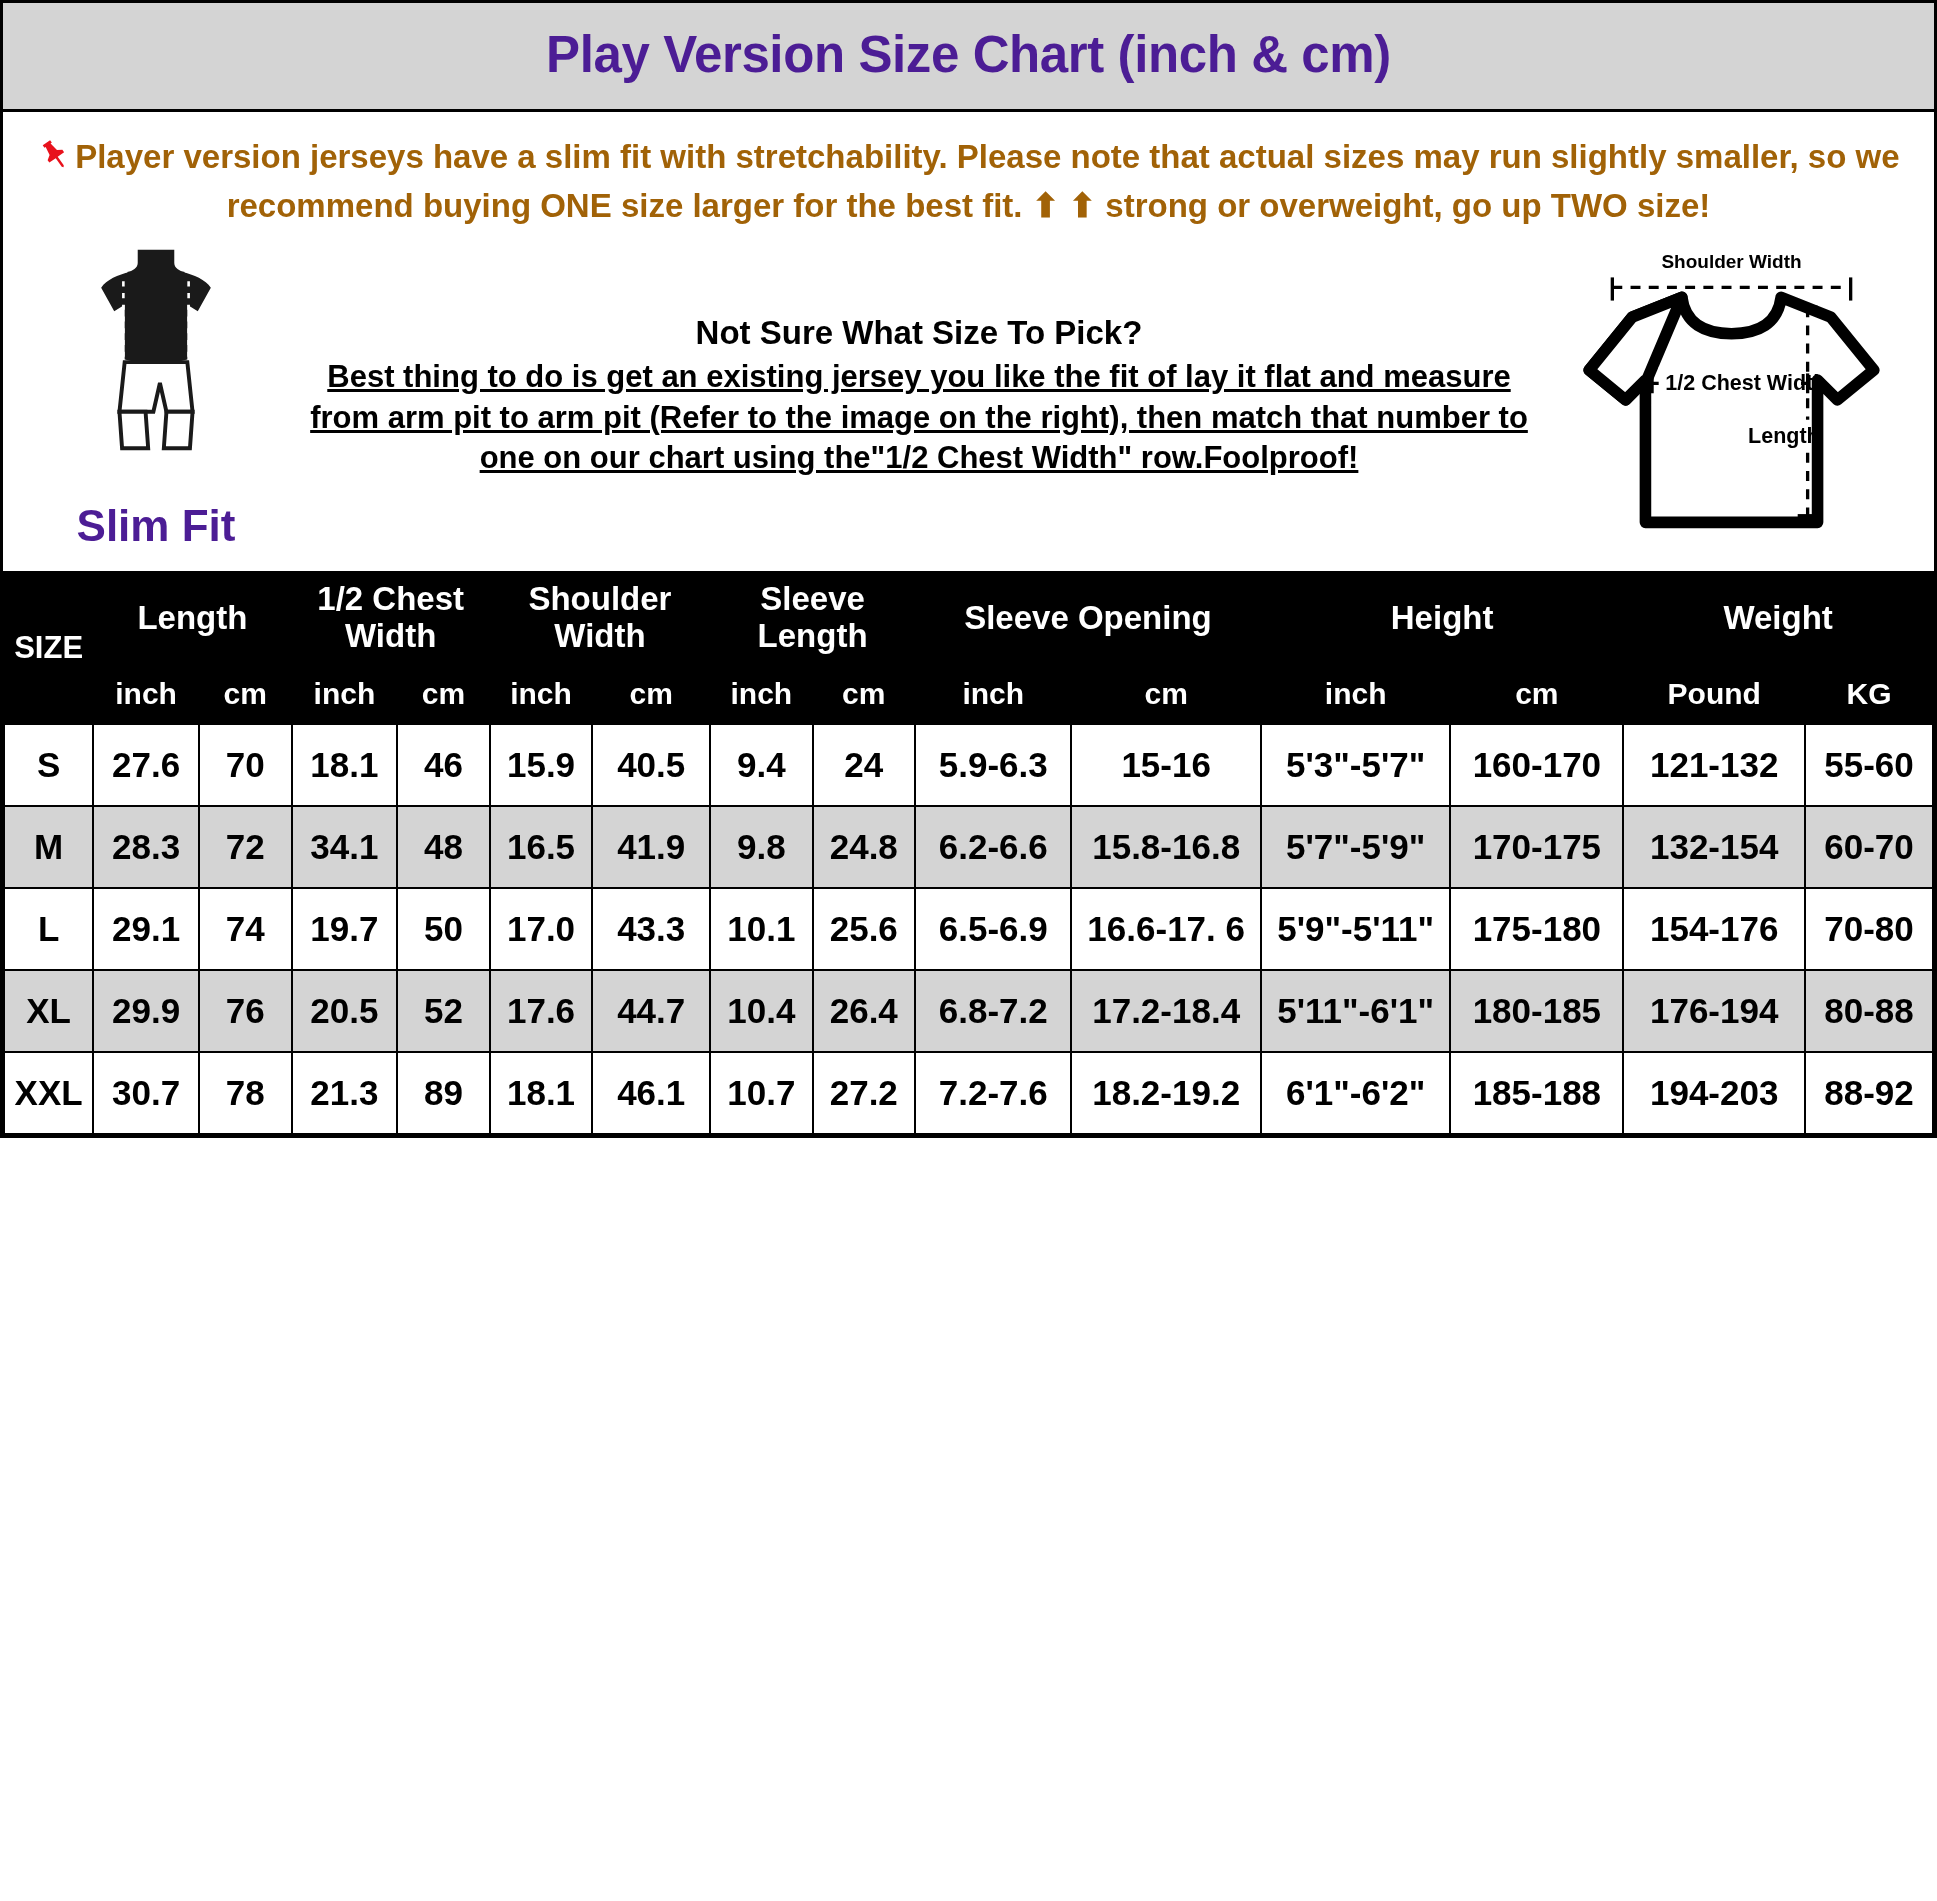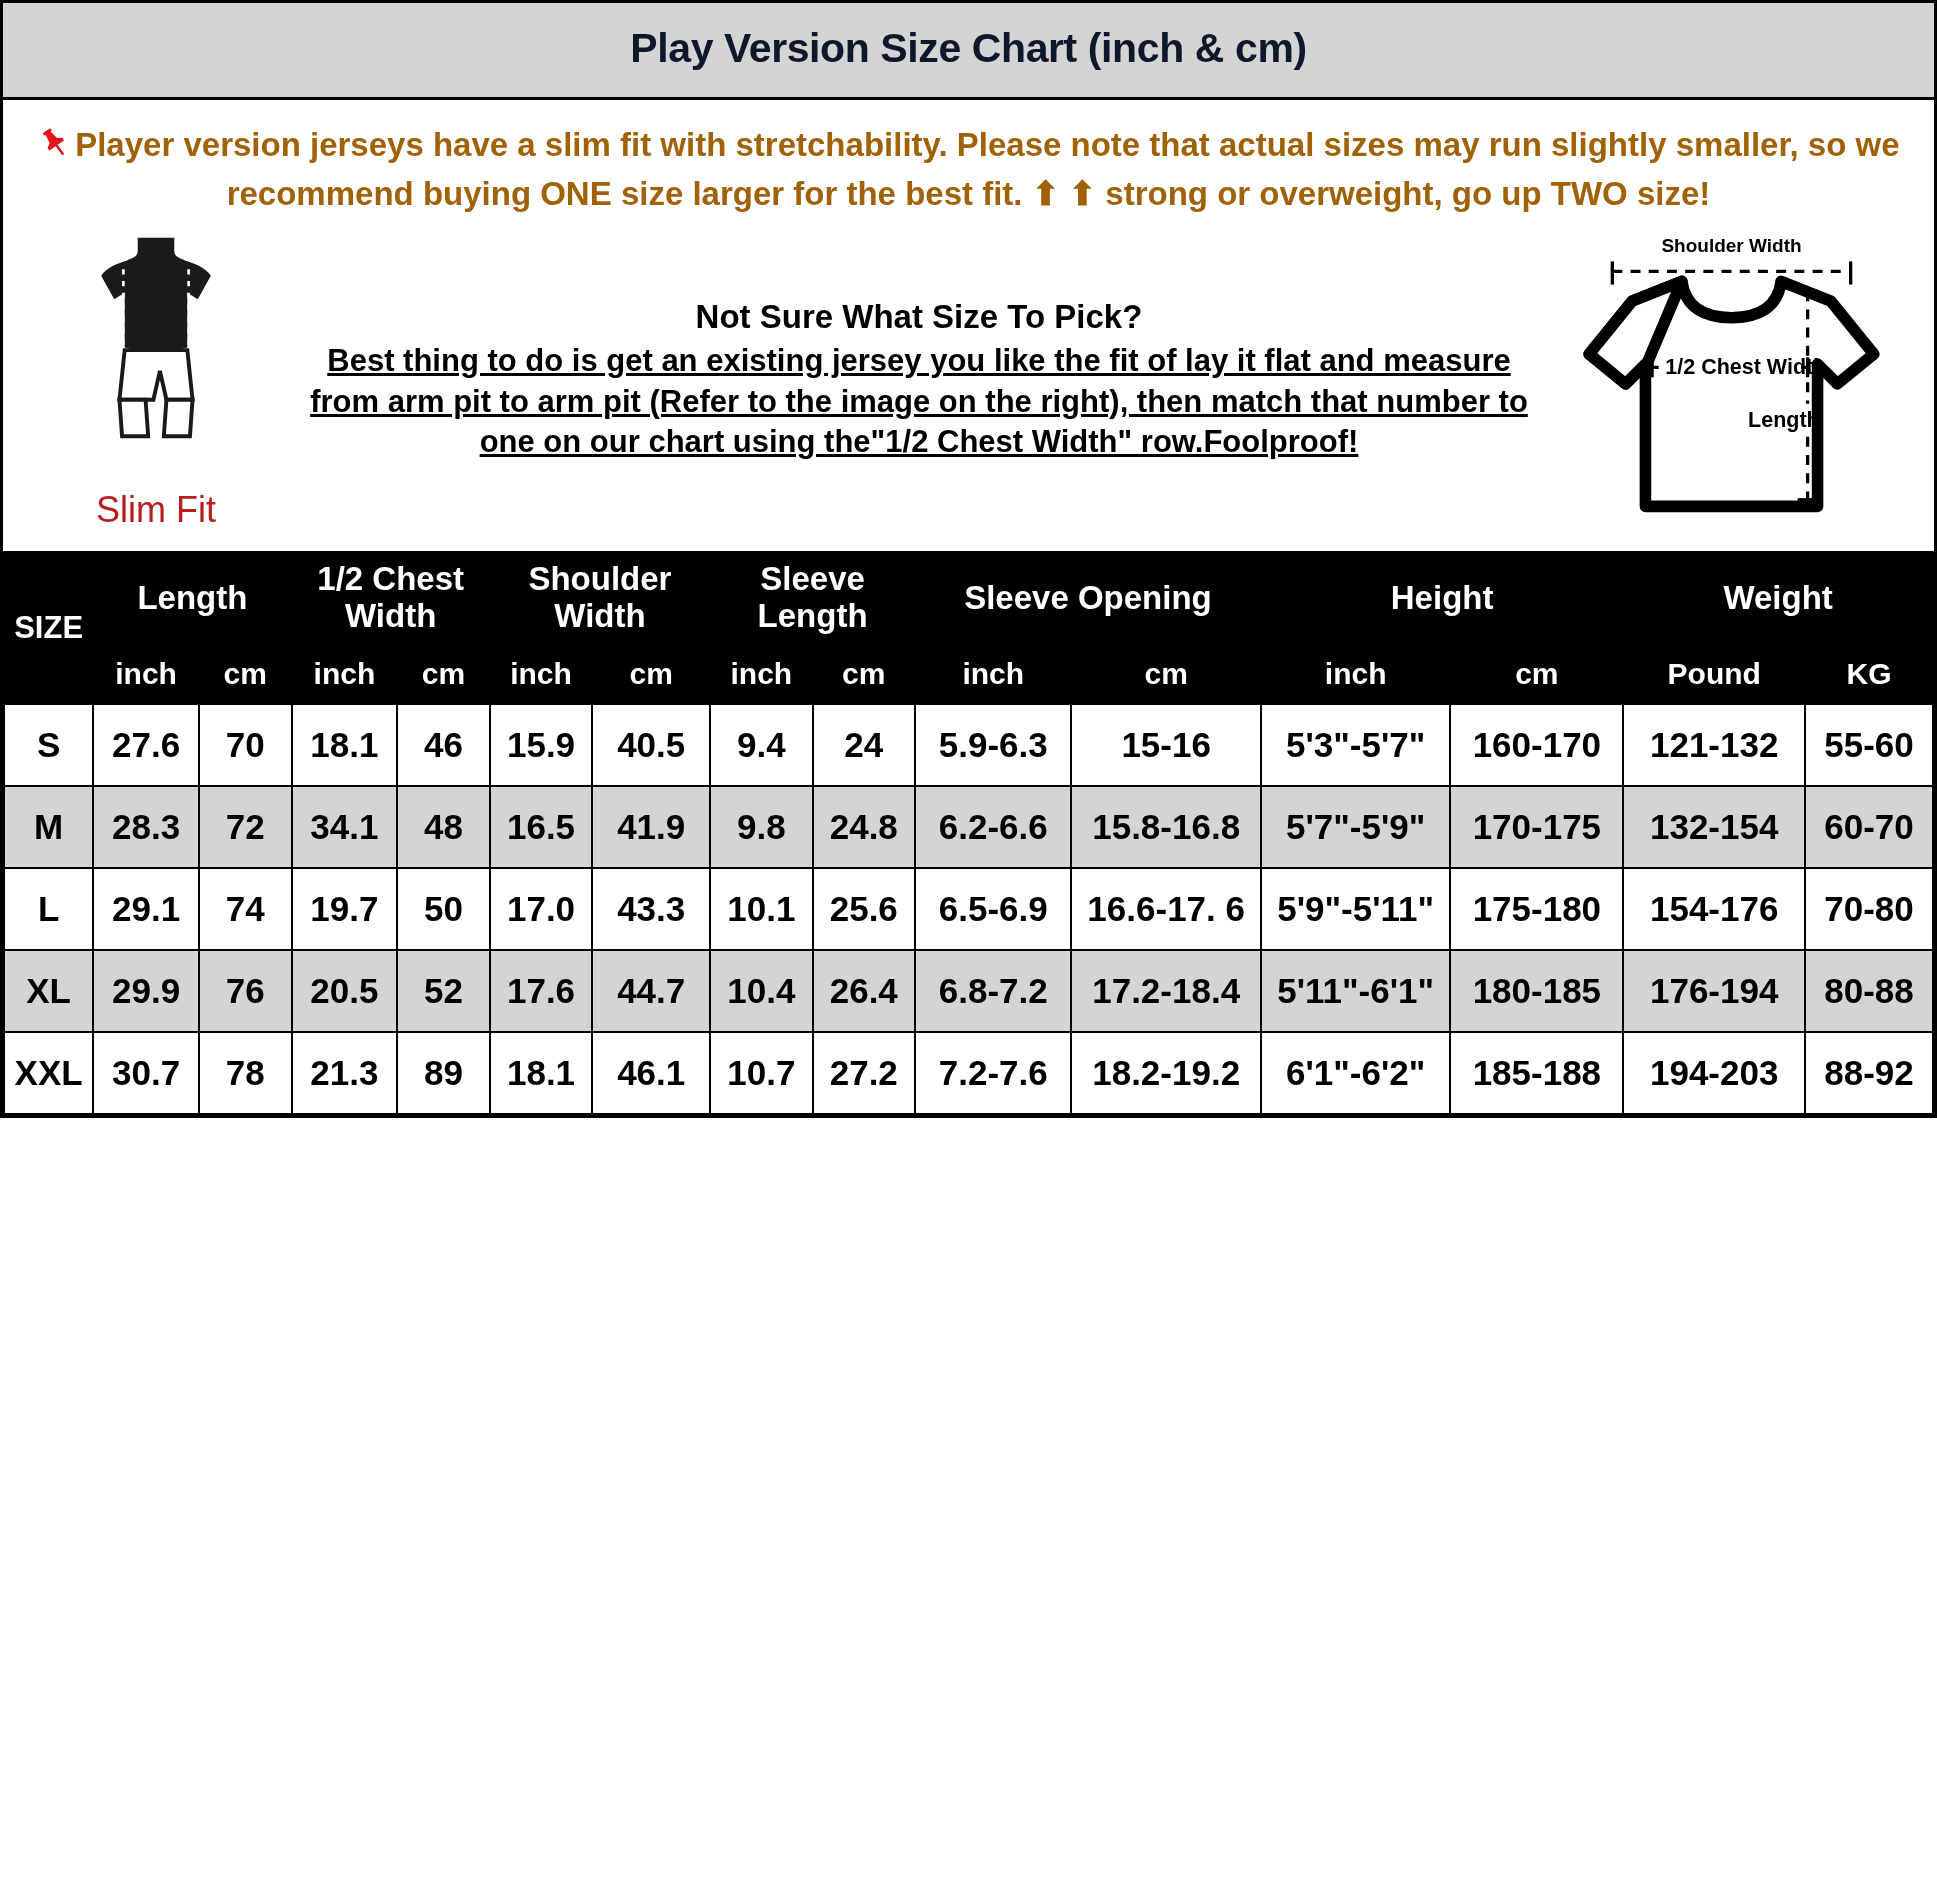--- a/index.html
+++ b/index.html
@@ -20,24 +20,24 @@
   }
   
   .title-bar {
     background: #d4d4d4;
     border-bottom: 3.3px solid #000;
     text-align: center;
     padding: 21.5px 8.3px 25px 8.3px;
   }
   .title-bar h1 {
     margin: 0;
-    font-size: 41px;
+    font-size: 51px;
     font-weight: bold;
     letter-spacing: -0.4px;
-    color: #0f172a;
+    color: #4c1d95;
   }
   
   .notice {
     color: #a16207;
     font-weight: bold;
     font-size: 33px;
     line-height: 1.35;
     text-align: center;
     padding: 23px 23px 5px 23px;
   }
@@ -56,24 +56,24 @@
     display: flex;
     align-items: center;
     padding: 8.3px 25px 20px 25px;
   }
   .fit-col {
     width: 256px;
     flex: 0 0 256px;
     text-align: center;
   }
   .fit-label {
-    font-size: 36px;
-    font-weight: normal;
+    font-size: 44px;
+    font-weight: bold;
     margin-top: 8.3px;
-    color: #b91c1c;
+    color: #4c1d95;
   }
   .center-col {
     flex: 1 1 auto;
     text-align: center;
     padding: 0 16.5px;
   }
   .center-col .q {
     font-size: 33px;
     font-weight: bold;
     margin-bottom: 5px;

